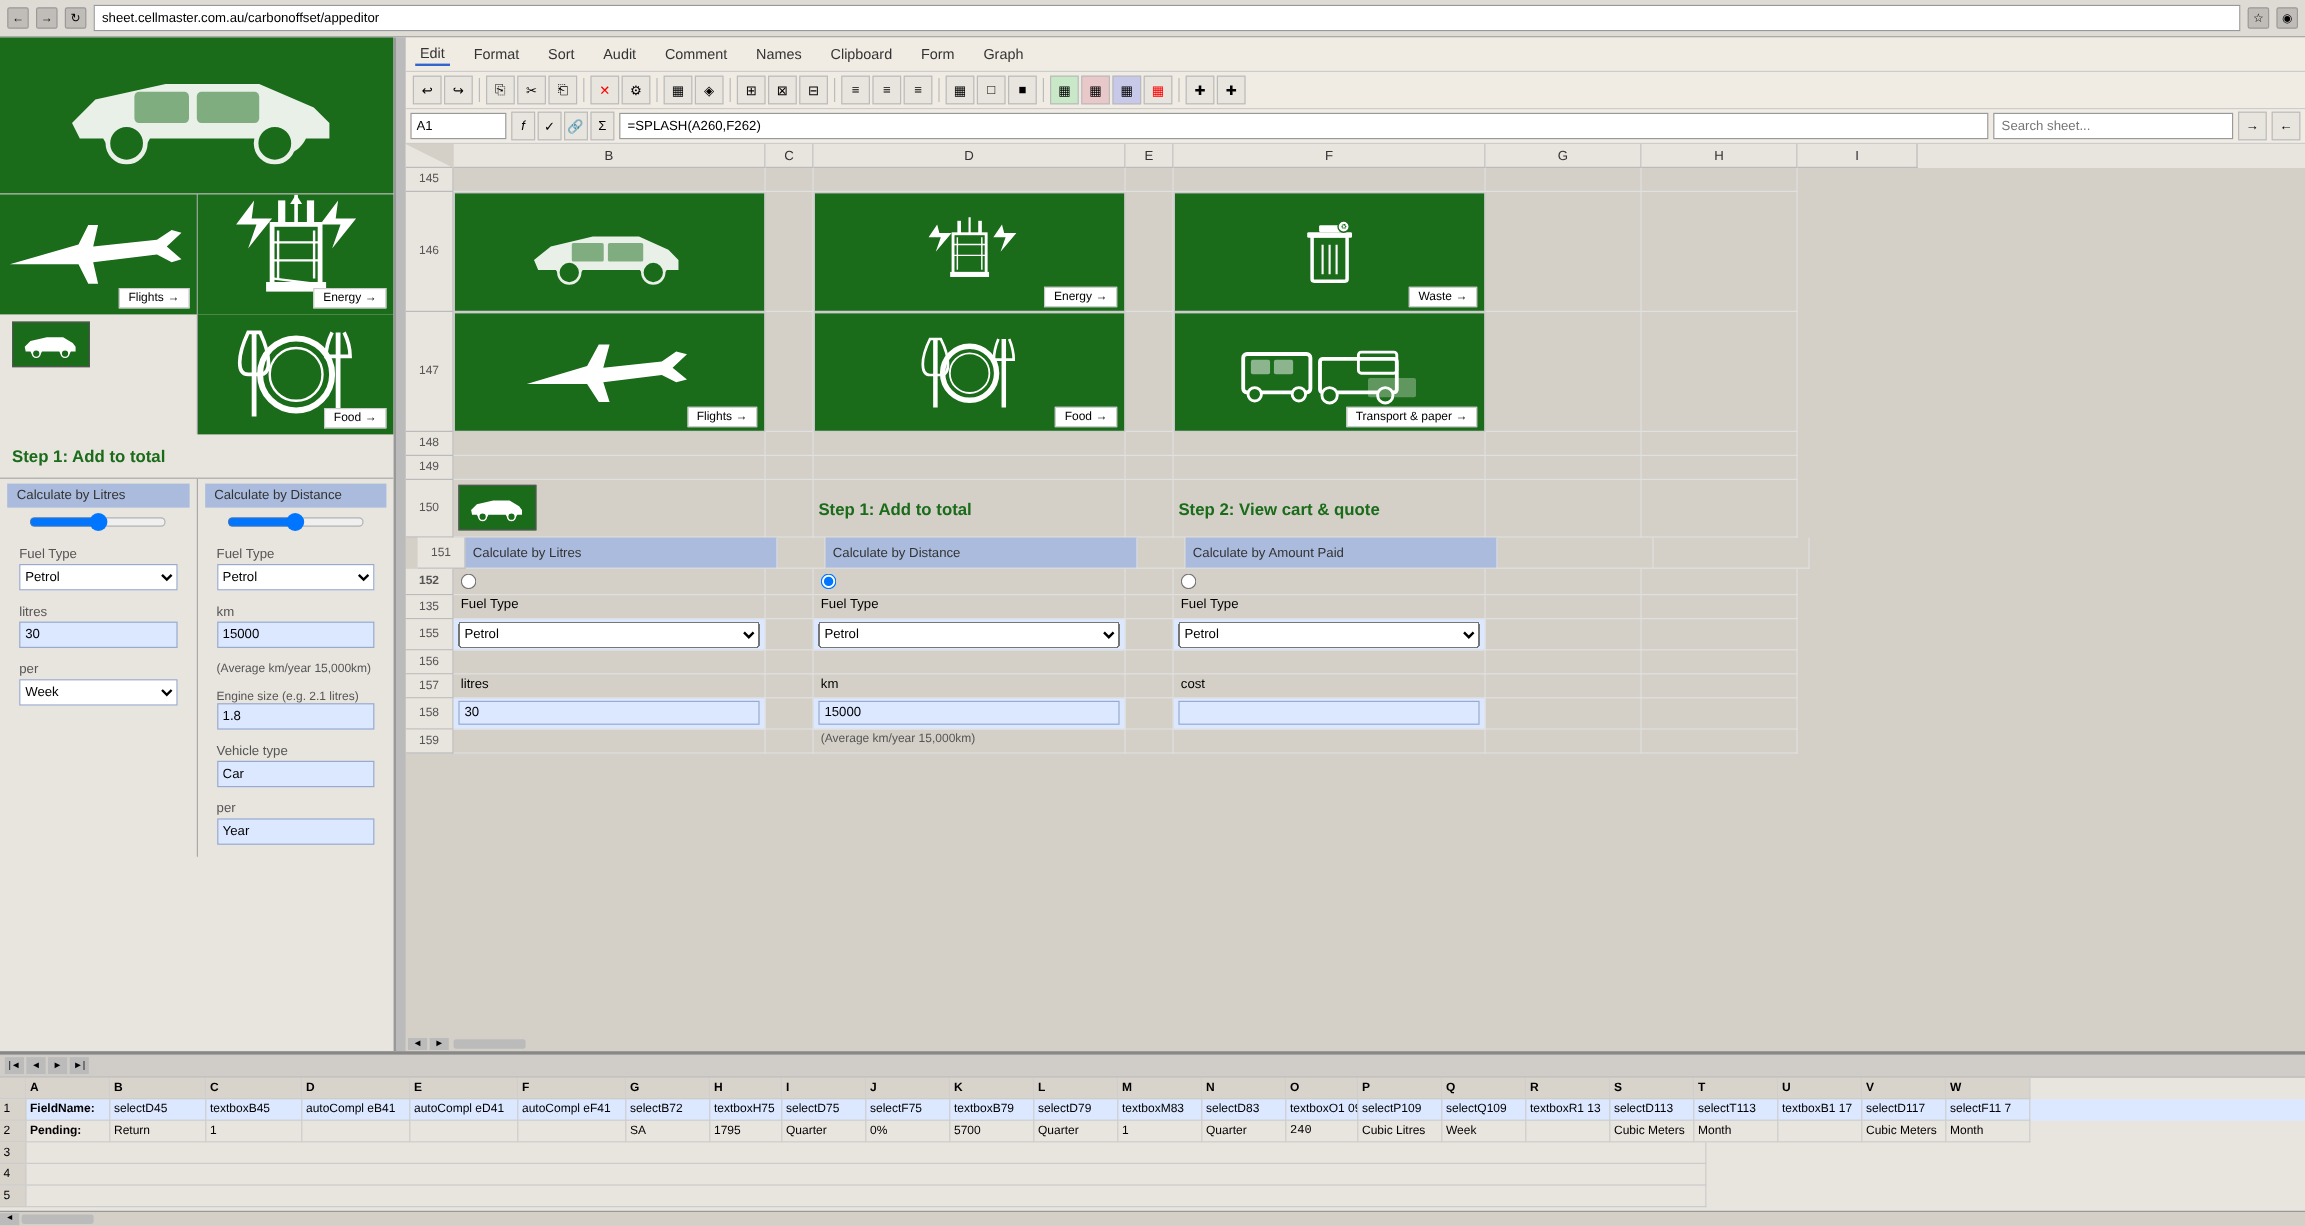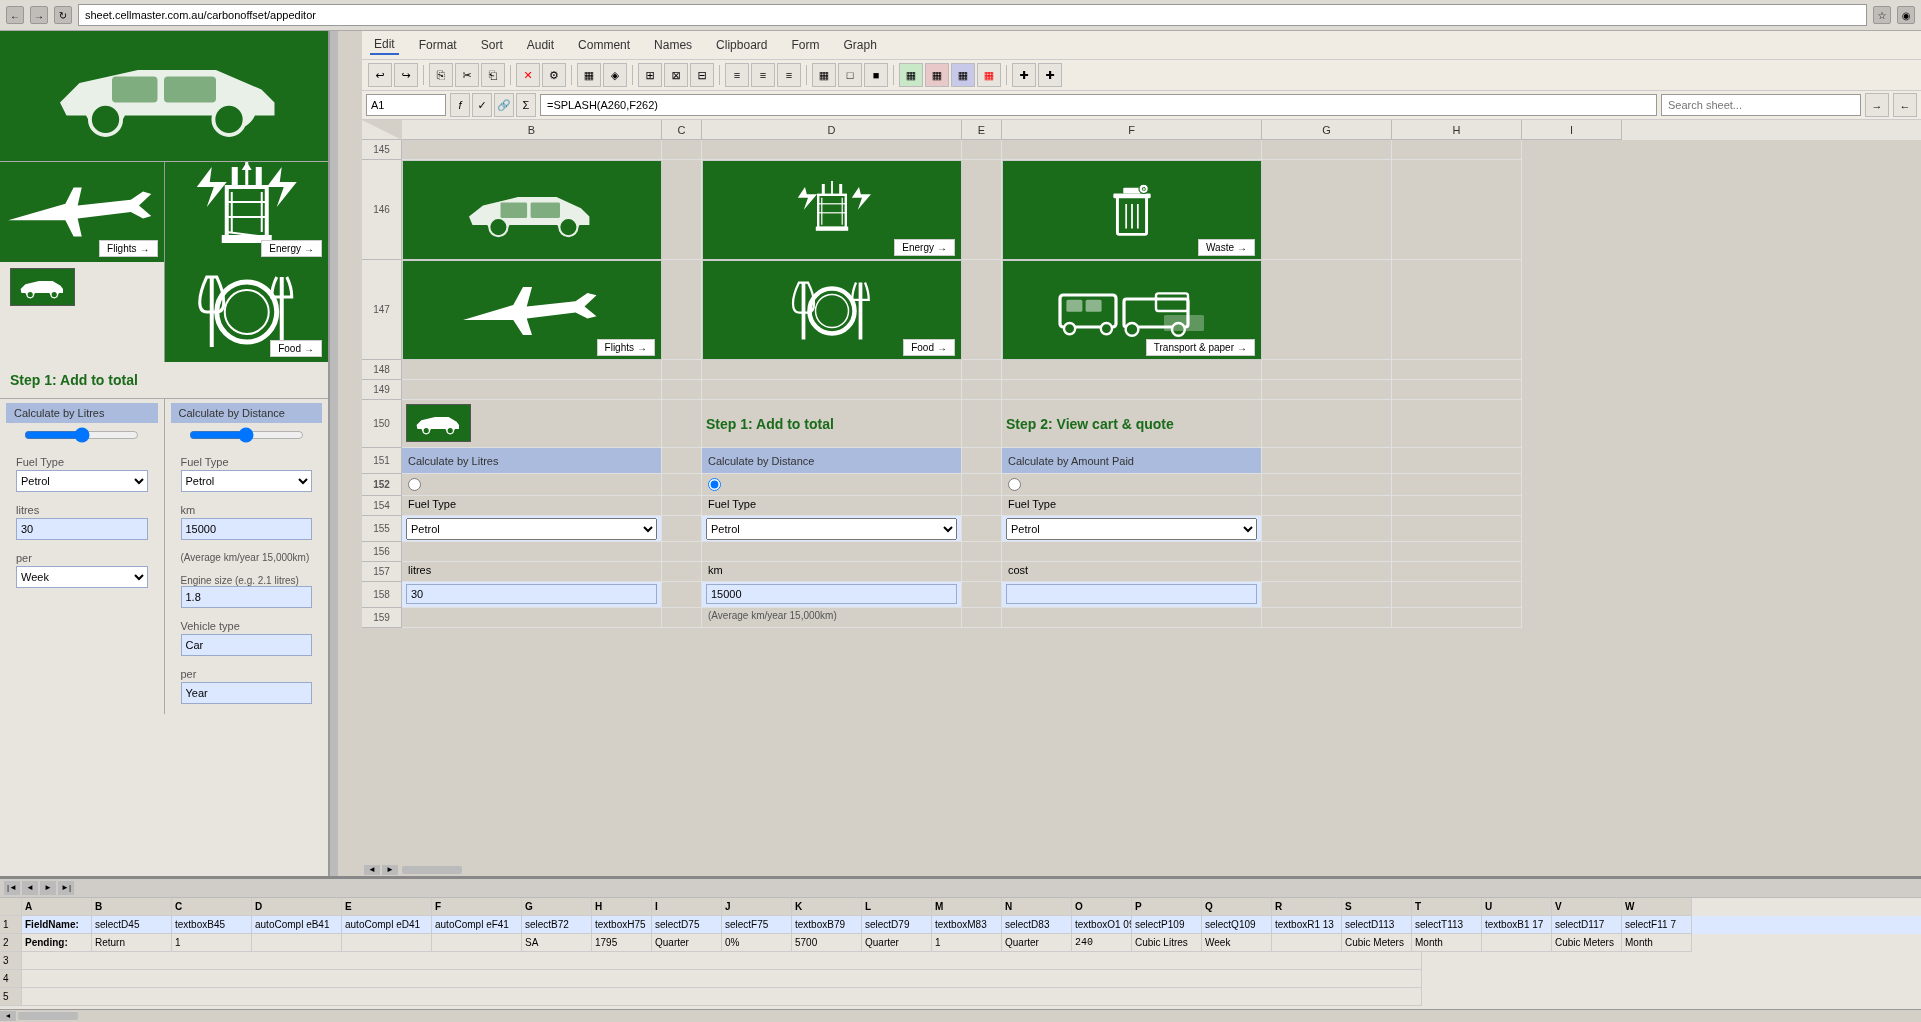--- a/index.html
+++ b/index.html
@@ -119,21 +119,20 @@
       background: #e8e4de;
       display: flex;
       flex-direction: column;
     }
 
     .spreadsheet-wrapper {
       display: flex;
       flex-direction: column;
       flex: 1;
       overflow: hidden;
-      margin-left: 24px;
     }
 
     .grid-scroll-area {
       flex: 1;
       overflow: auto;
     }
 
     .img-cell-wrapper {
       width: 100%;
       height: 100%;
@@ -582,21 +581,21 @@
             </div>
             <div class="cell" style="width:40px;height:48px;"></div>
 
             <div class="cell" style="width:260px;height:48px;padding:4px;display:flex;align-items:center;">
               <span style="color:#1a6b1a;font-size:14px;font-weight:bold;">Step 2: View cart &amp; quote</span>
             </div>
             <div class="cell" style="width:130px;height:48px;"></div>
             <div class="cell" style="width:130px;height:48px;"></div>
           </div>
 
-          <div class="data-row" style="height:26px;">
+          <div class="data-row" style="height:26px;padding-left:10px;">
             <div class="row-num" style="height:26px;">151</div>
             <div class="cell blue-hdr" style="width:260px;height:26px;display:flex;align-items:center;padding:0 6px;">Calculate by Litres</div>
             <div class="cell" style="width:40px;height:26px;"></div>
             <div class="cell blue-hdr" style="width:260px;height:26px;display:flex;align-items:center;padding:0 6px;">Calculate by Distance</div>
             <div class="cell" style="width:40px;height:26px;"></div>
             <div class="cell blue-hdr" style="width:260px;height:26px;display:flex;align-items:center;padding:0 6px;">Calculate by Amount Paid</div>
             <div class="cell" style="width:130px;height:26px;"></div>
             <div class="cell" style="width:130px;height:26px;"></div>
           </div>
 
@@ -612,21 +611,21 @@
             <div class="cell" style="width:40px;height:22px;"></div>
             <div class="cell" style="width:260px;height:22px;padding:4px 6px;">
               <input type="radio" name="calc_f" style="">
             </div>
             <div class="cell" style="width:130px;height:22px;"></div>
             <div class="cell" style="width:130px;height:22px;"></div>
           </div>
 
 
           <div class="data-row" style="height:20px;">
-            <div class="row-num">154</div>
+            <div class="row-num">135</div>
             <div class="cell" style="width:260px;padding:2px 6px;">Fuel Type</div>
             <div class="cell" style="width:40px;"></div>
             <div class="cell" style="width:260px;padding:2px 6px;">Fuel Type</div>
             <div class="cell" style="width:40px;"></div>
             <div class="cell" style="width:260px;padding:2px 6px;">Fuel Type</div>
             <div class="cell" style="width:130px;"></div>
             <div class="cell" style="width:130px;"></div>
           </div>
 
           <div class="data-row" style="height:26px;">

